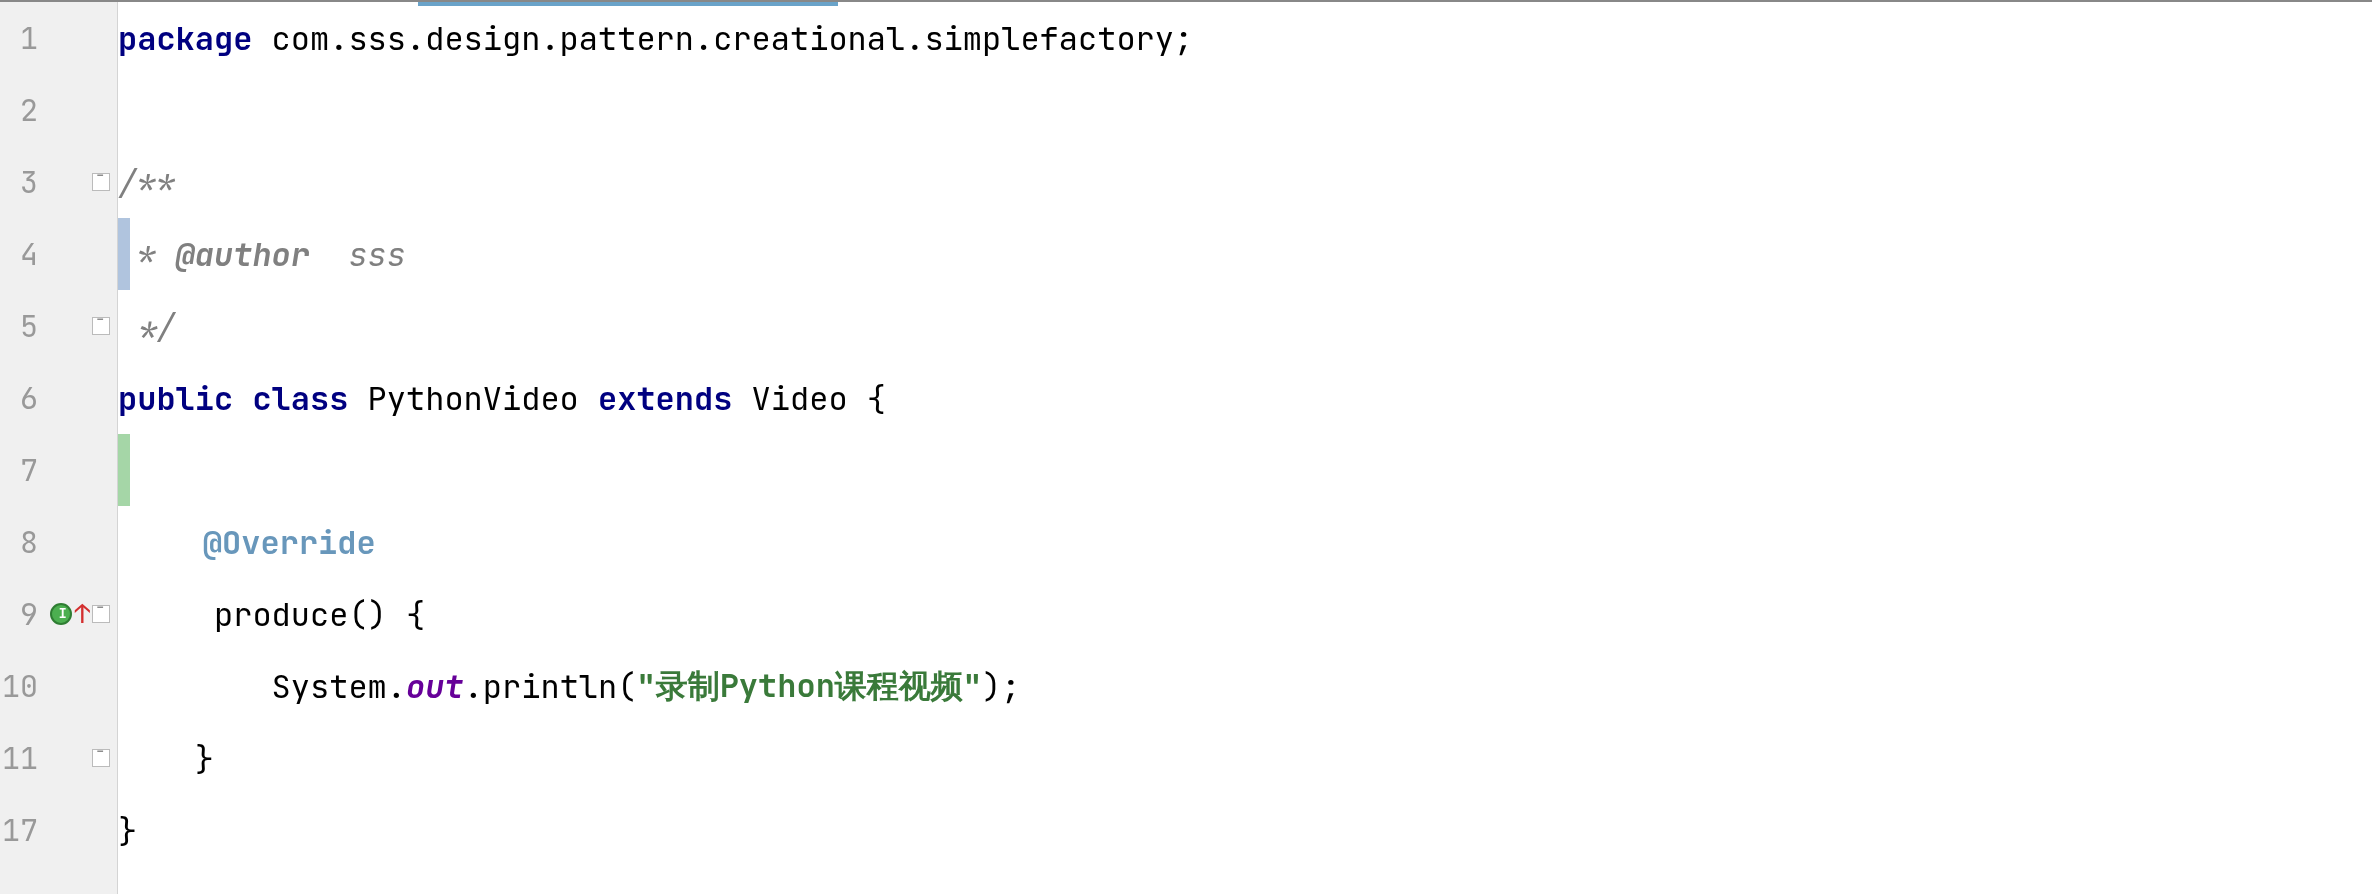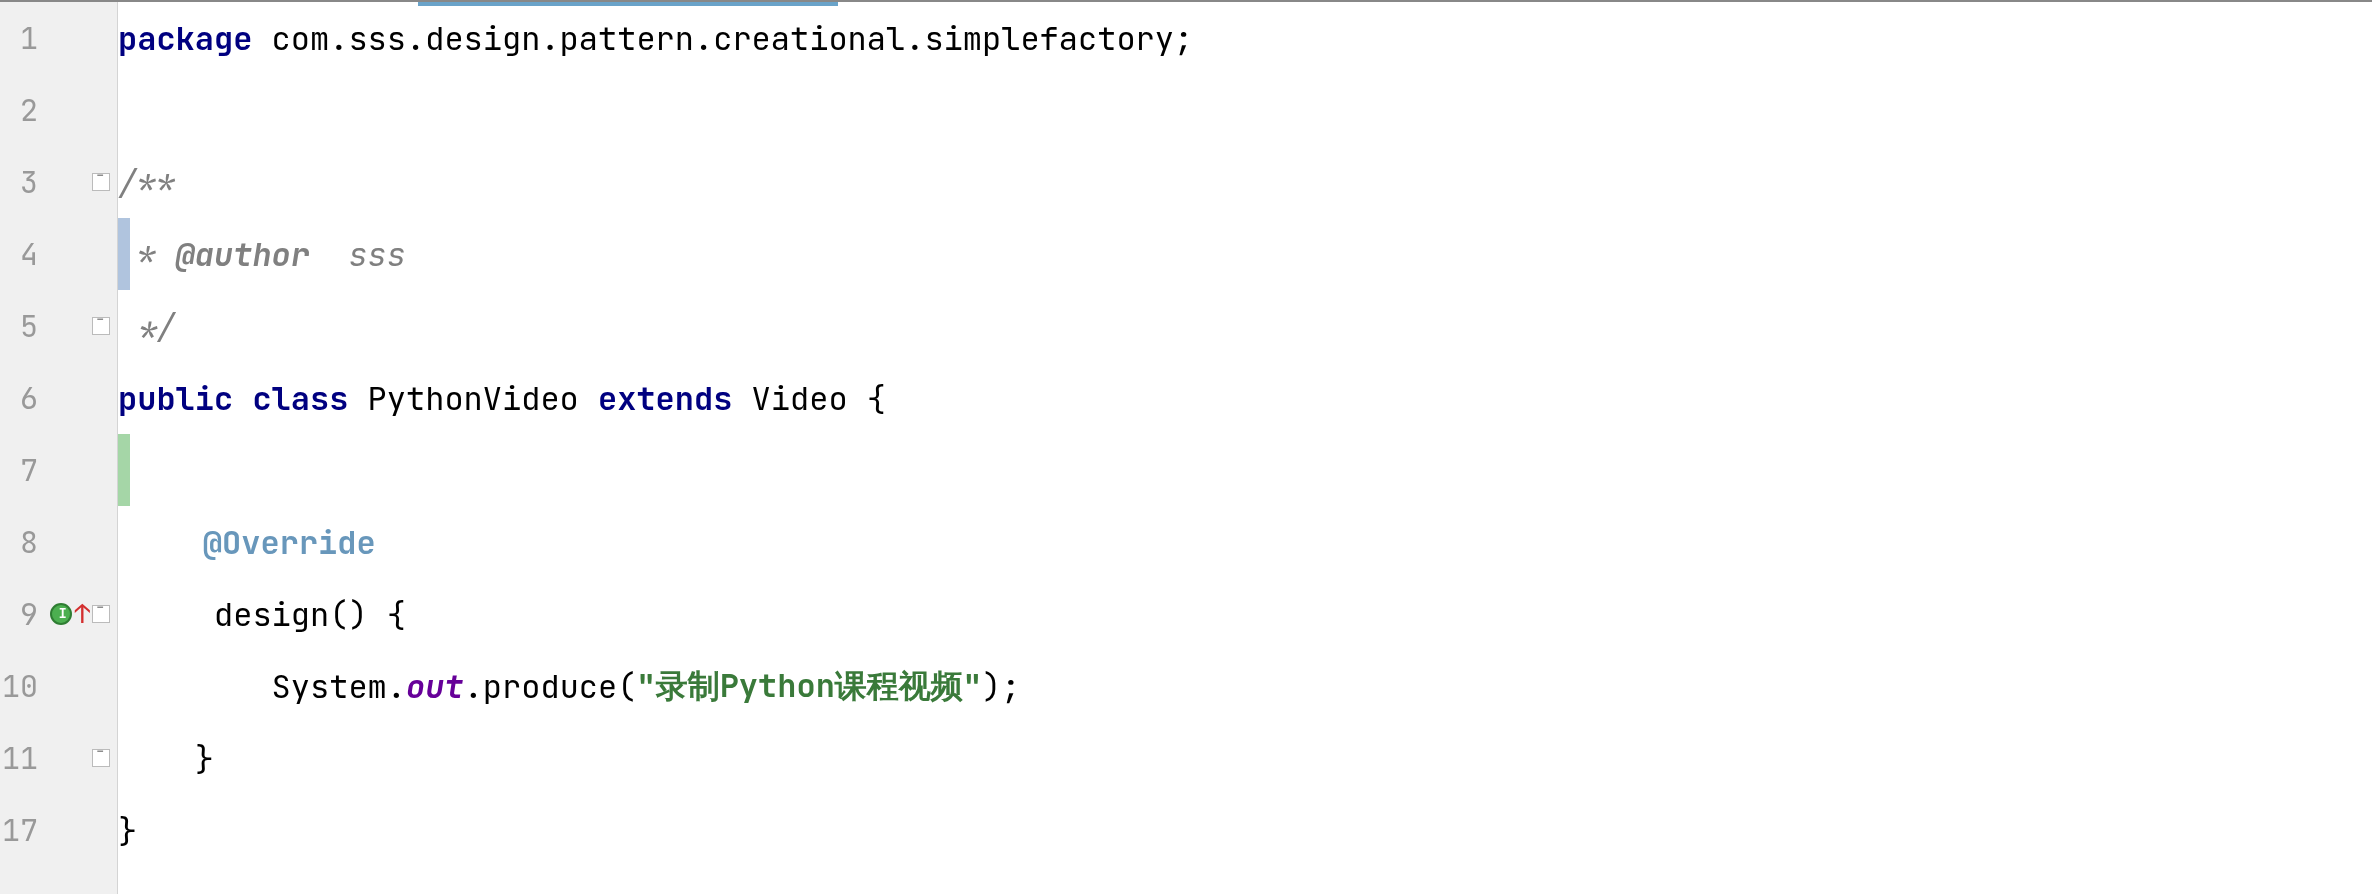--- a/index.html
+++ b/index.html
@@ -187,18 +187,18 @@
   <div class="code-line"><span class="kw">package</span><span class="plain"> com.sss.design.pattern.creational.simplefactory;</span></div>
       <div class="code-line"></div>
       <div class="code-line"><span class="comment">/**</span></div>
       <div class="change-bar blue" style="top: 216px;"></div>
       <div class="code-line"><span class="comment"> * </span><span class="doctag">@author</span><span class="comment">  sss</span></div>
       <div class="code-line"><span class="comment"> */</span></div>
       <div class="code-line"><span class="kw">public class</span><span class="plain"> PythonVideo </span><span class="kw">extends</span><span class="plain"> Video {</span></div>
       <div class="change-bar green" style="top: 432px;"></div>
       <div class="code-line"></div>
       <div class="code-line"><span class="plain">    </span><span class="annotation">@Override</span></div>
-      <div class="code-line"><span class="plain">    </span><span class="plain"> design() {</span></div>
-      <div class="code-line"><span class="plain">        </span><span class="plain">System.</span><span class="field">out</span><span class="plain">.produce(</span><span class="string">"录制Python课程视频"</span><span class="plain">);</span></div>
+      <div class="code-line"><span class="plain">    </span><span class="plain"> produce() {</span></div>
+      <div class="code-line"><span class="plain">        </span><span class="plain">System.</span><span class="field">out</span><span class="plain">.println(</span><span class="string">"录制Python课程视频"</span><span class="plain">);</span></div>
       <div class="code-line"><span class="plain">    </span><span class="plain">}</span></div>
       <div class="code-line"><span class="plain">}</span></div>
     </div>
 </div>
 
 </body></html>

